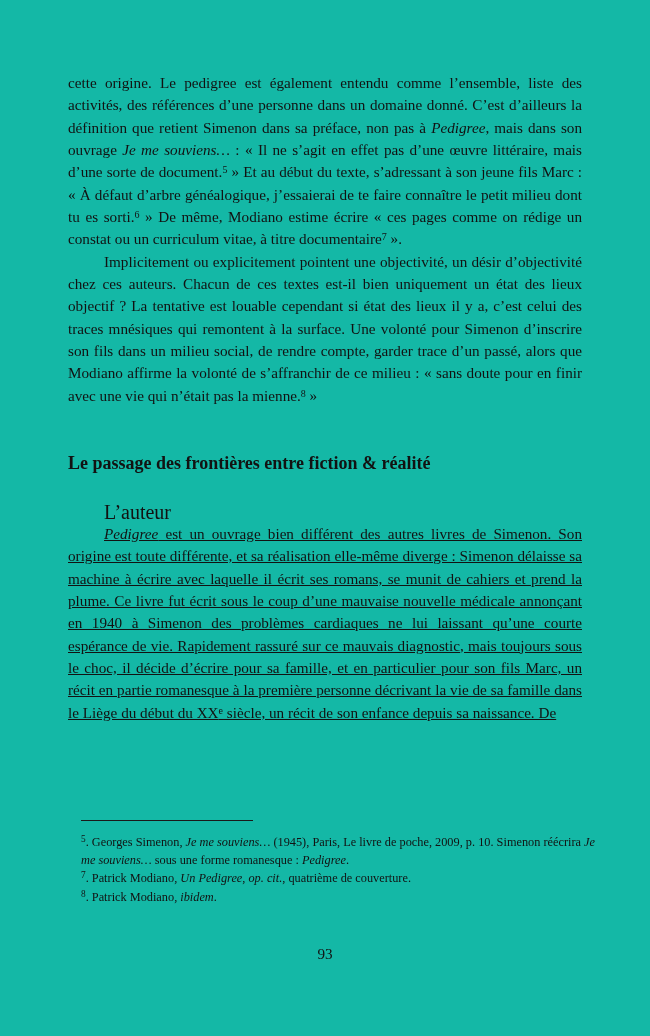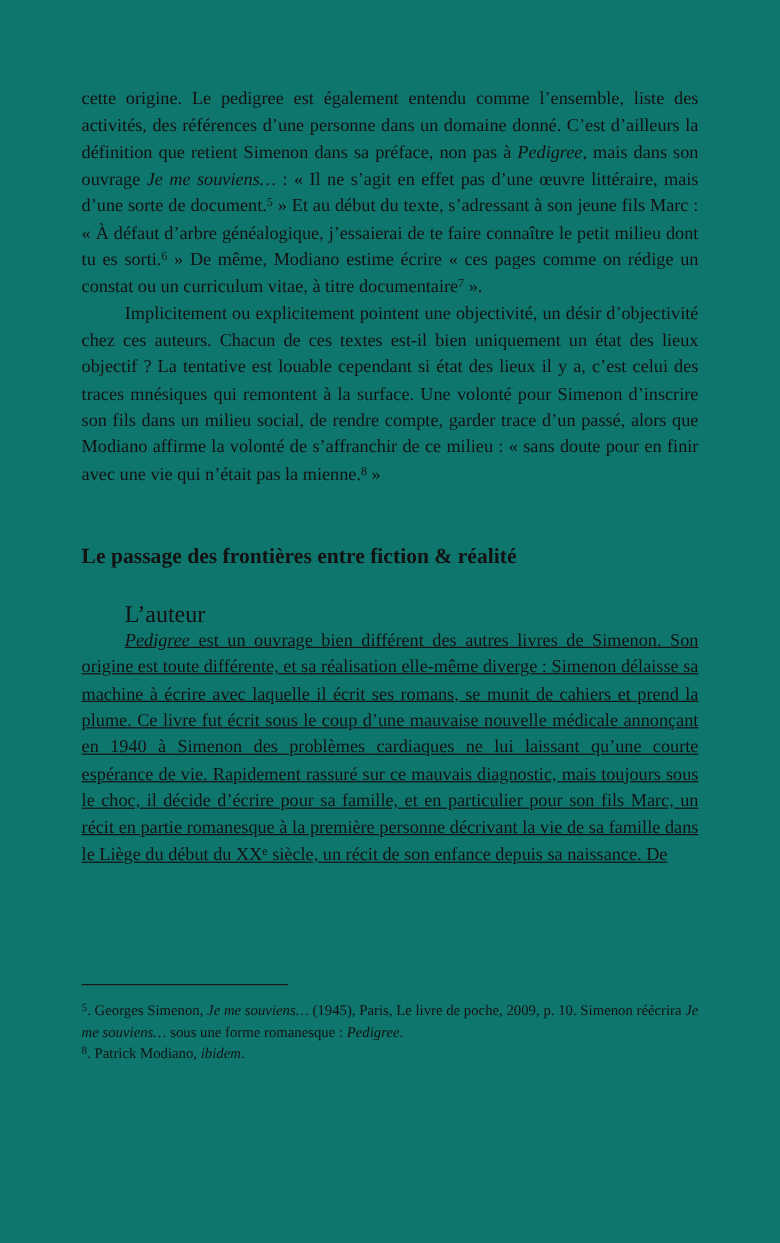--- a/index.html
+++ b/index.html
@@ -6,21 +6,21 @@
   html, body {
     margin: 0;
     padding: 0;
     background: #ffffff;
   }
   .page {
     position: relative;
     width: 650px;
     height: 1036px;
     margin: 0 auto;
-    background: #0f766e;
+    background: #14b8a6;
     color: #121212;
     font-family: "Liberation Serif", "DejaVu Serif", serif;
     overflow: hidden;
     box-sizing: border-box;
   }
   .content {
     position: absolute;
     left: 68px;
     top: 72px;
     width: 514px;
@@ -63,21 +63,21 @@
   }
   .subheading {
     margin: 0;
     font-size: 20px;
     line-height: 22.35px;
     text-indent: 36px;
     text-align: left;
   }
   .footnotes {
     position: absolute;
-    left: 68px;
+    left: 81px;
     top: 820px;
     width: 514px;
   }
   .footnote-rule {
     width: 172px;
     height: 0;
     border: 0;
     border-top: 1.1px solid #1a1a1a;
     margin: 0 0 12px 0;
   }
@@ -129,18 +129,20 @@
     <p class="body tight"><span class="it">Pedigree</span><span> est un ouvrage bien différent des autres livres de Simenon. Son origine est toute différente, et sa réalisation elle-même diverge : Simenon délaisse sa machine à écrire avec laquelle il écrit ses romans, se munit de cahiers et prend la plume. Ce livre fut écrit sous le coup d’une mauvaise nouvelle médicale annonçant en 1940 à Simenon des problèmes cardiaques ne lui laissant qu’une courte espérance de vie. Rapidement rassuré sur ce mauvais diagnostic, mais toujours sous le choc, il décide d’écrire pour sa famille, et en particulier pour son fils Marc, un récit en partie romanesque à la première personne décrivant la vie de sa famille dans le Liège du début du XX</span><span class="sup">e</span><span> siècle, un récit de son enfance depuis sa naissance. De</span></p>
 
   </div>
 
   <div class="footnotes">
     <hr class="footnote-rule">
 
     <p class="footnote"><span class="fn-num">5</span><span>. Georges Simenon, </span><span class="it">Je me souviens…</span><span> (1945), Paris, Le livre de poche, 2009, p. 10. Simenon réécrira </span><span class="it">Je me souviens…</span><span> sous une forme romanesque : </span><span class="it">Pedigree</span><span>.</span></p>
 
 
+    <p class="footnote last"><span class="fn-num">7</span><span>. Patrick Modiano, </span><span class="it">Un Pedigree</span><span>, </span><span class="it">op. cit.</span><span>, quatrième de couverture.</span></p>
 
     <p class="footnote last"><span class="fn-num">8</span><span>. Patrick Modiano, </span><span class="it">ibidem</span><span>.</span></p>
   </div>
 
+  <div class="folio">93</div>
 
 </div>
 
 </body></html>

